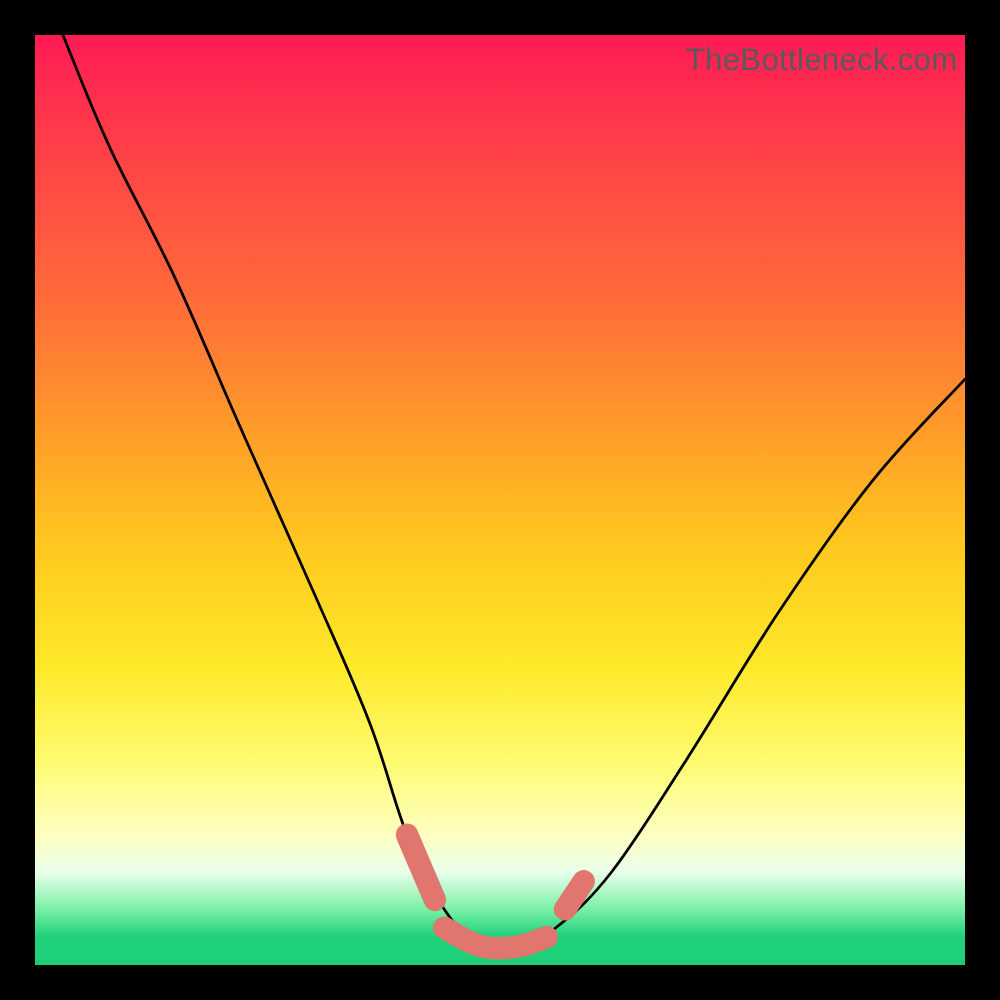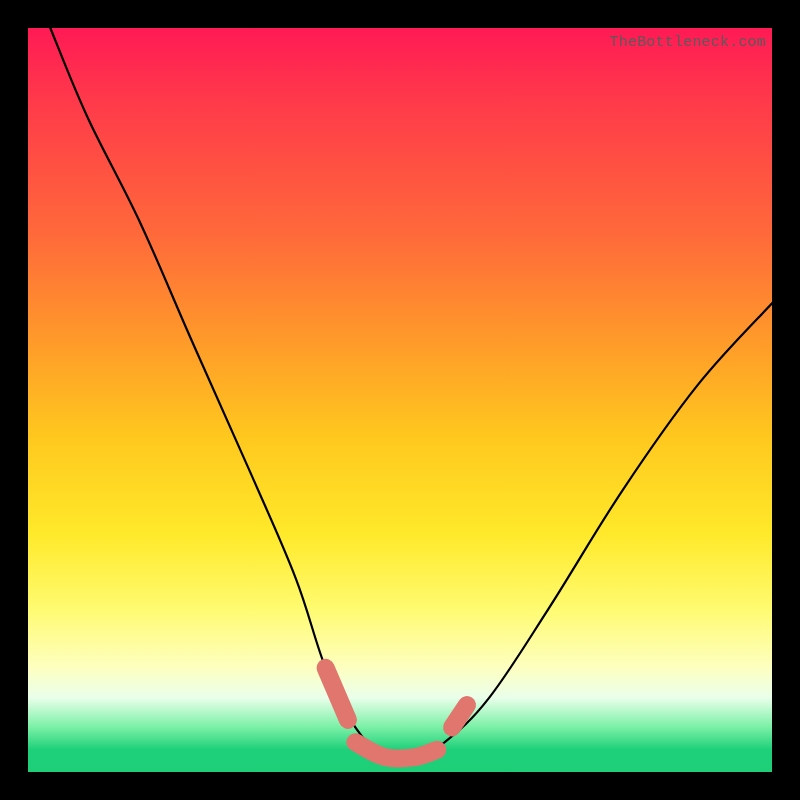--- a/index.html
+++ b/index.html
@@ -38,25 +38,24 @@
       #7af0a6 94%,
       #1ed07a 97%,
       #1ecf78 100%
     );
   }
   .watermark {
     position: absolute;
     top: 6px;
     right: 6px;
     color: #5a5a5a;
-    font-size: 15px;
+    font-size: 25px;
     font-weight: 500;
     letter-spacing: 0.2px;
     user-select: none;
-    font-family: Liberation Mono, monospace;
   }
   svg.curve {
     position: absolute;
     left: 0;
     top: 0;
     width: 744px;
     height: 744px;
     overflow: visible;
   }
   .curve-line {

